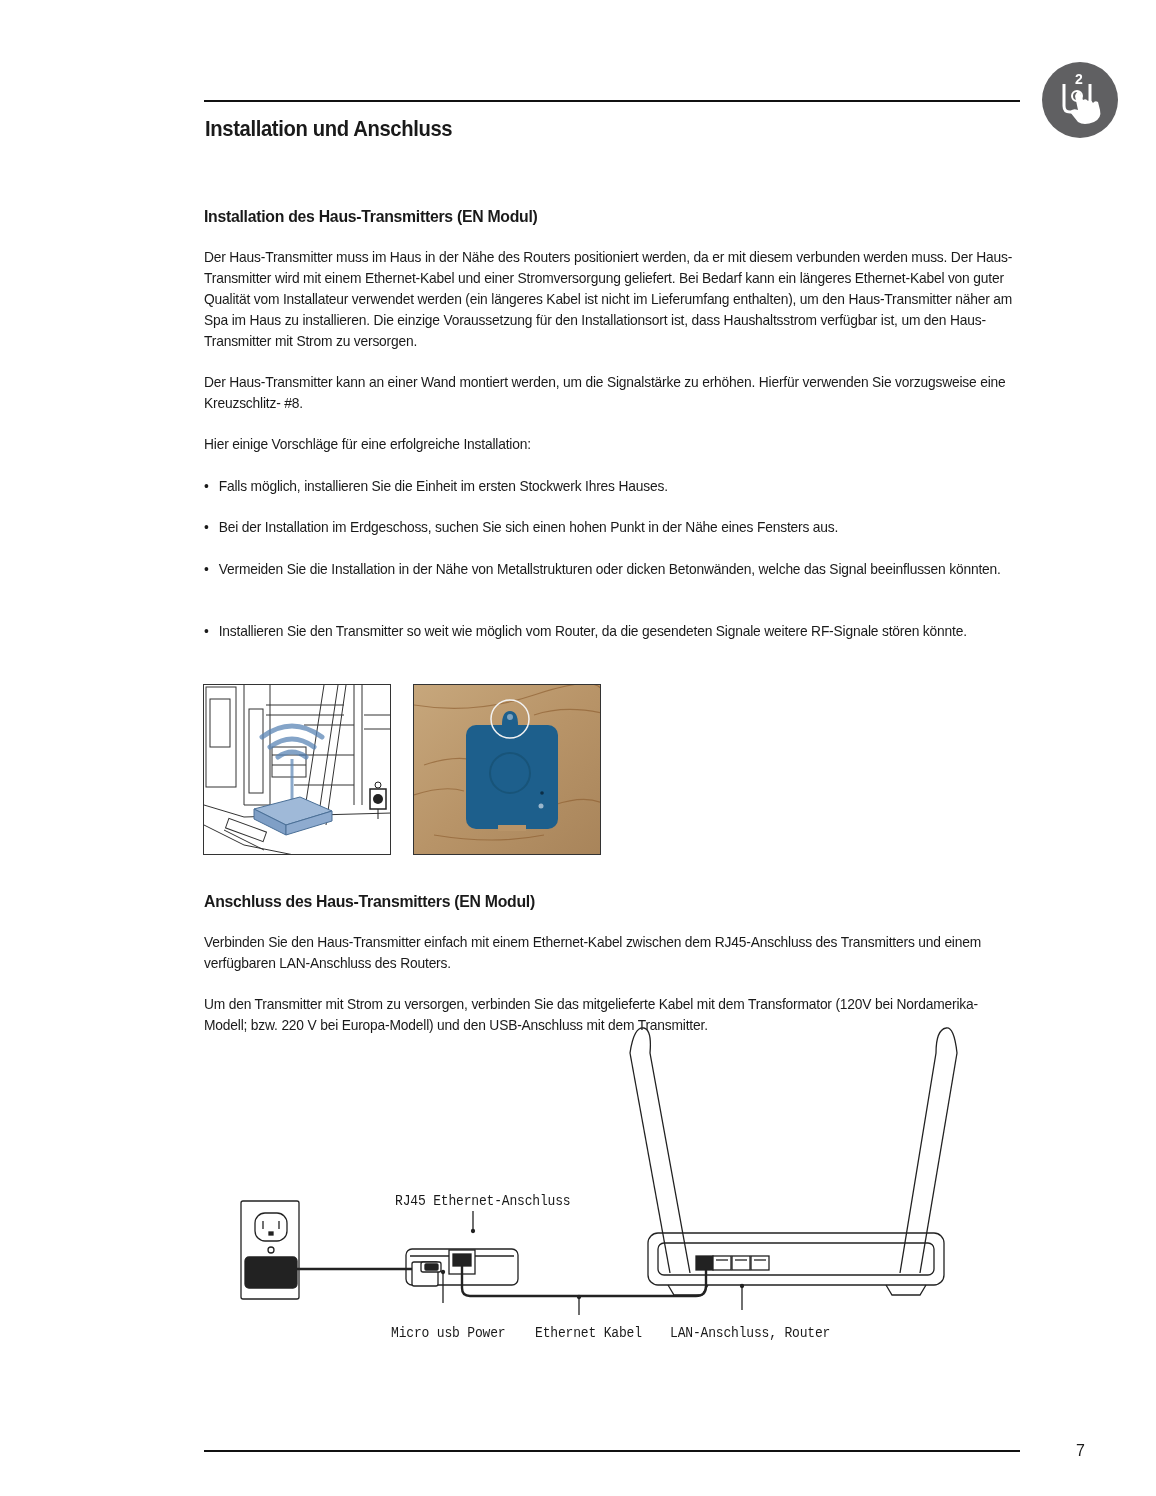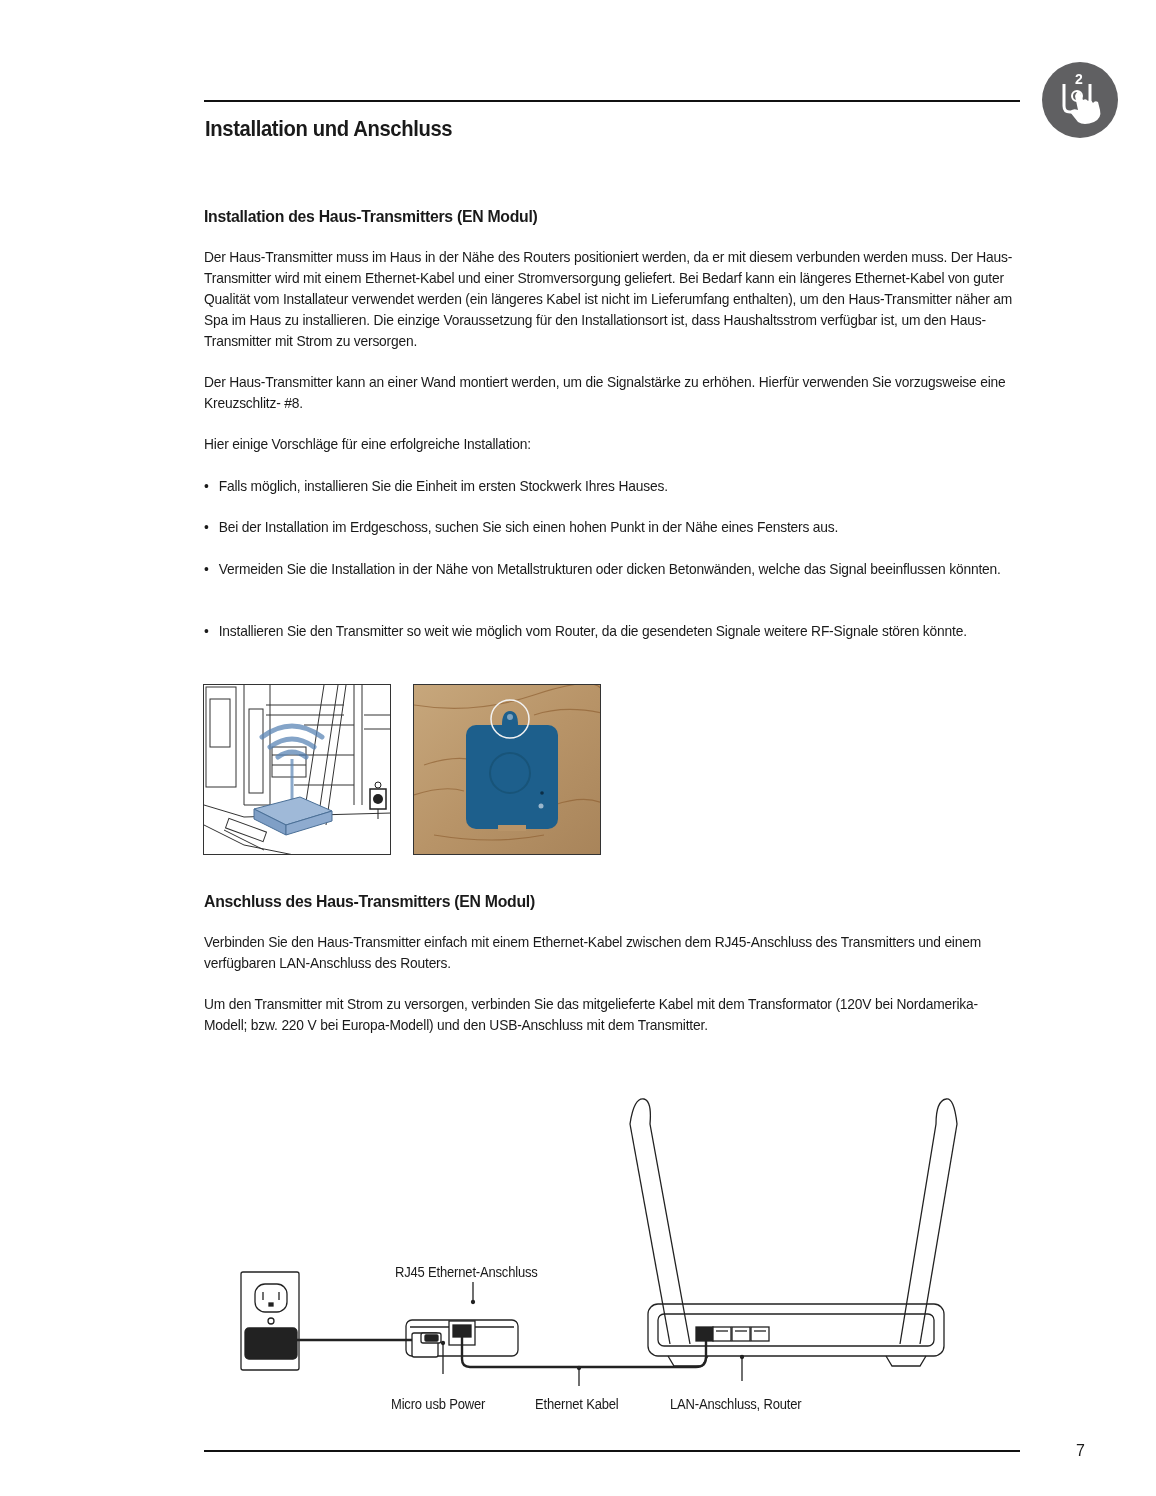--- a/index.html
+++ b/index.html
@@ -23,21 +23,21 @@
     position: absolute; left: 204px; width: 880px; margin: 0;
     font-size: 15px; line-height: 21px; letter-spacing: -0.2px;
     transform: scaleX(0.92); transform-origin: left;
   }
   .bullet { position: absolute; left: 204px; width: 880px; font-size: 15px; line-height: 21px; letter-spacing: -0.2px; transform: scaleX(0.92); transform-origin: left; }
   .bullet .dot { position: absolute; left: 0; top: 0; }
   .bullet .txt { display: block; margin-left: 16px; }
   .photo { position: absolute; top: 684px; height: 171px; border: 1px solid #333; overflow: hidden; box-sizing: border-box; }
   .photo.illus { left: 203px; width: 188px; background: #fff; }
   .photo.wood { left: 413px; width: 188px; background: #b9976b; }
-  .diagram { position: absolute; left: 230px; top: 1089px; width: 760px; height: 340px; }
+  .diagram { position: absolute; left: 230px; top: 1018px; width: 760px; height: 340px; font-family: Liberation Mono, monospace; }
   .dlabel { position: absolute; font-size: 14px; letter-spacing: -0.2px; transform: scaleX(0.93); transform-origin: left; white-space: nowrap; }
   .page-number { position: absolute; left: 1076px; top: 1442px; font-size: 16px; }
 </style>
 </head>
 <body>
 
 <div class="rule top"></div>
 
 <svg class="page-icon" viewBox="0 0 76 76">
   <circle cx="38" cy="38" r="38" fill="#606062"></circle>

